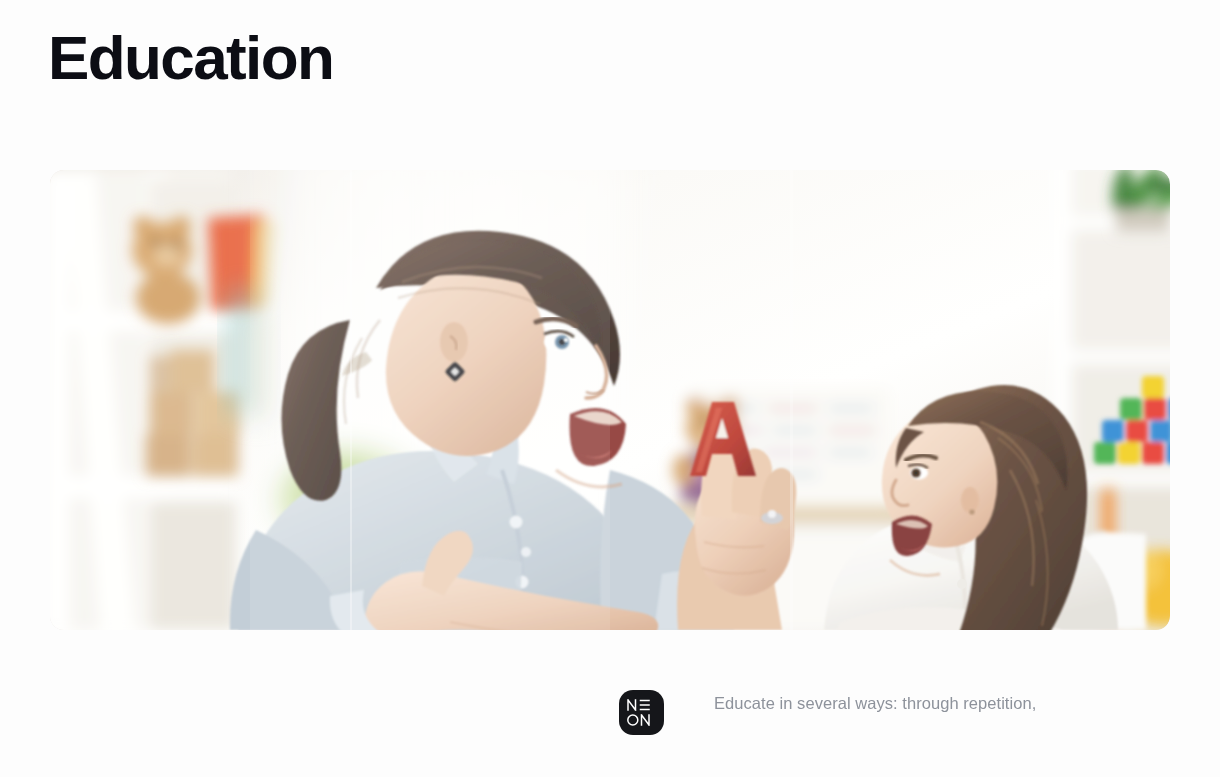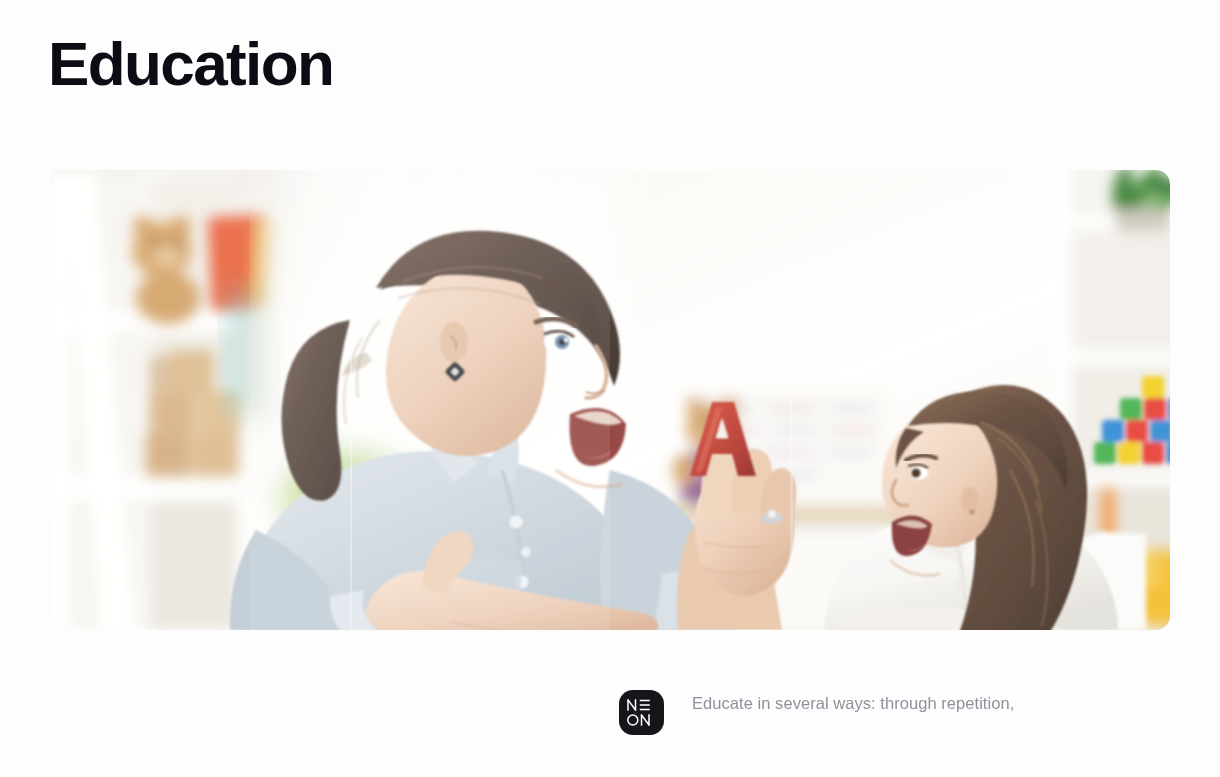--- a/index.html
+++ b/index.html
@@ -13,21 +13,21 @@
   body {
     background: #fdfdfd;
     font-family: "Liberation Sans", sans-serif;
     position: relative;
   }
 
   
   .page-title {
     position: absolute;
     left: 48px;
-    top: 33px;
+    top: 27px;
     font-size: 62px;
     line-height: 1.0;
     font-weight: 700;
     letter-spacing: -1.6px;
     color: #0c0d14;
     white-space: nowrap;
   }
 
   
   .hero-photo {
@@ -42,21 +42,21 @@
   }
   .hero-photo svg { display: block; width: 100%; height: 100%; }
 
   
   .caption-row {
     position: absolute;
     left: 619px;
     top: 690px;
     display: flex;
     align-items: flex-start;
-    gap: 28px;
+    gap: 50px;
   }
 
   .brand-badge {
     width: 45px;
     height: 45px;
     flex: 0 0 45px;
     border-radius: 14px;
     background: #15161a;
     display: flex;
     flex-direction: column;

